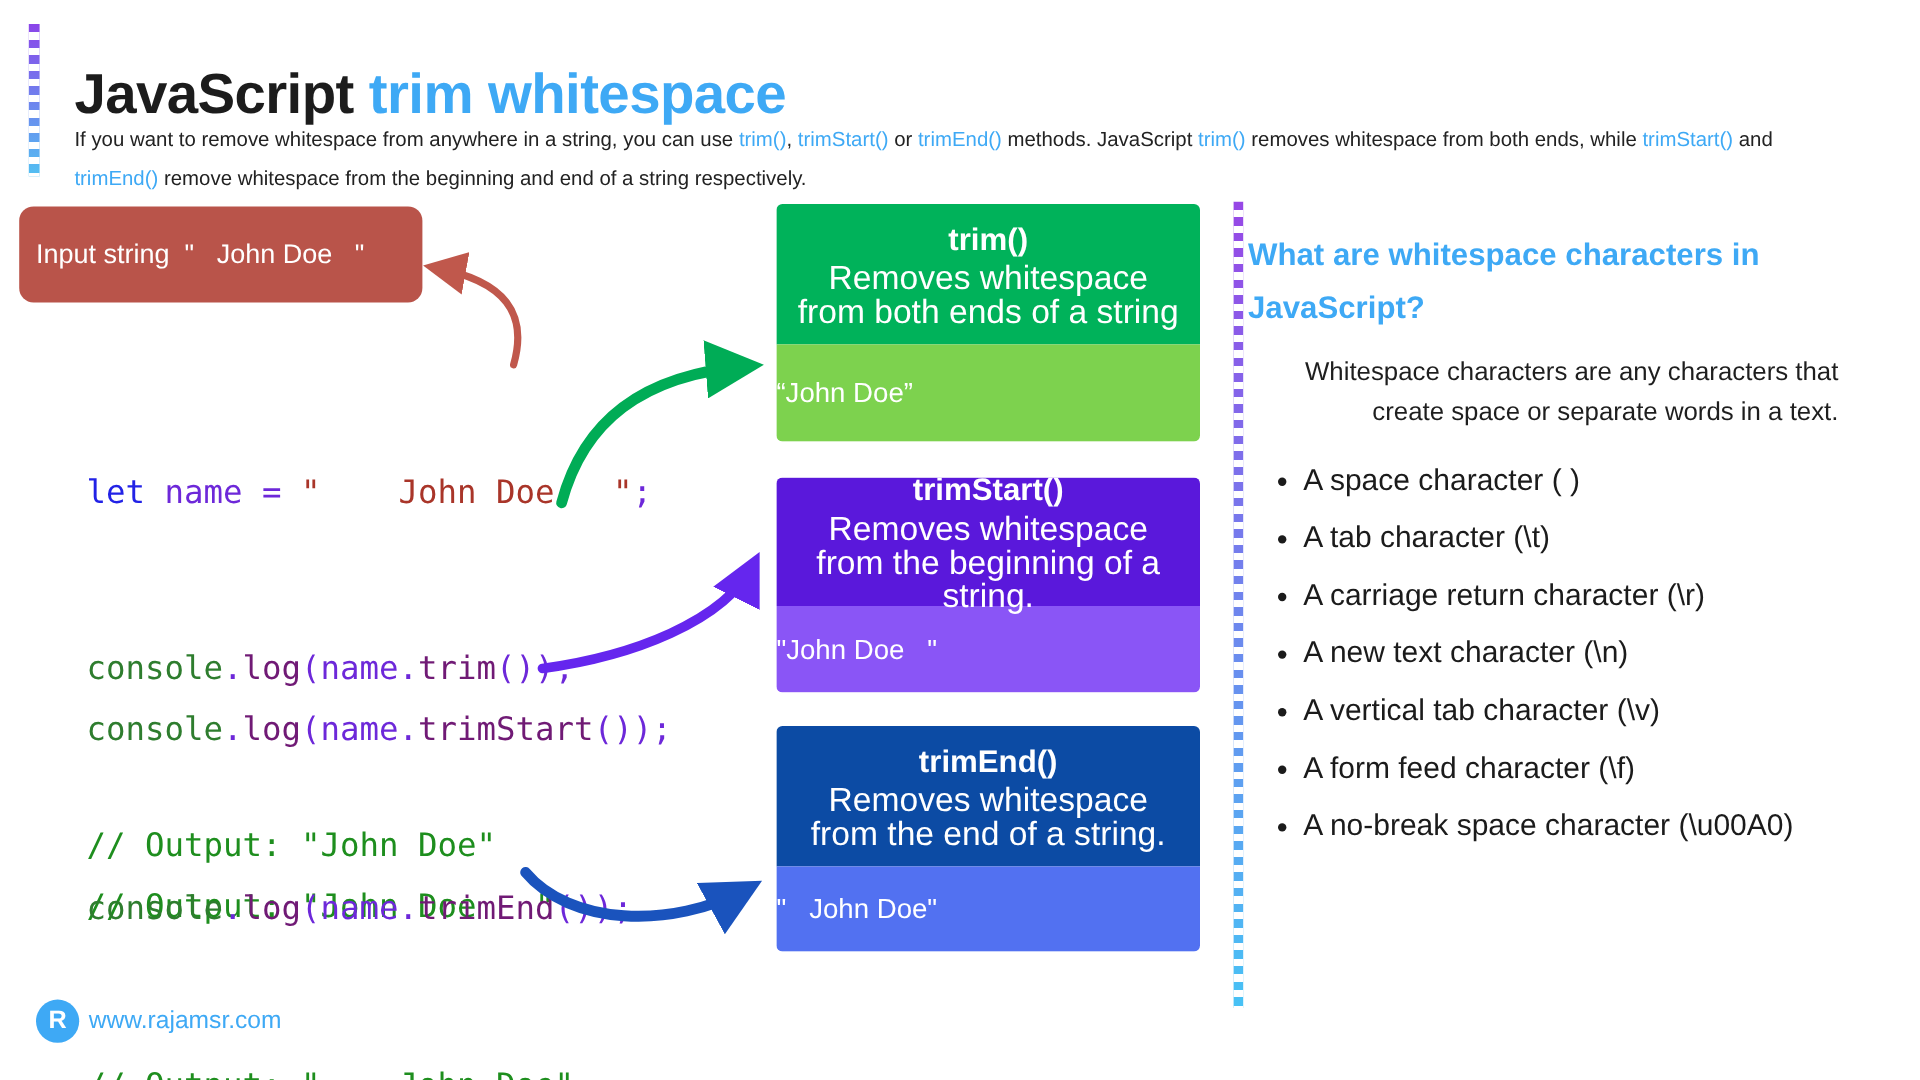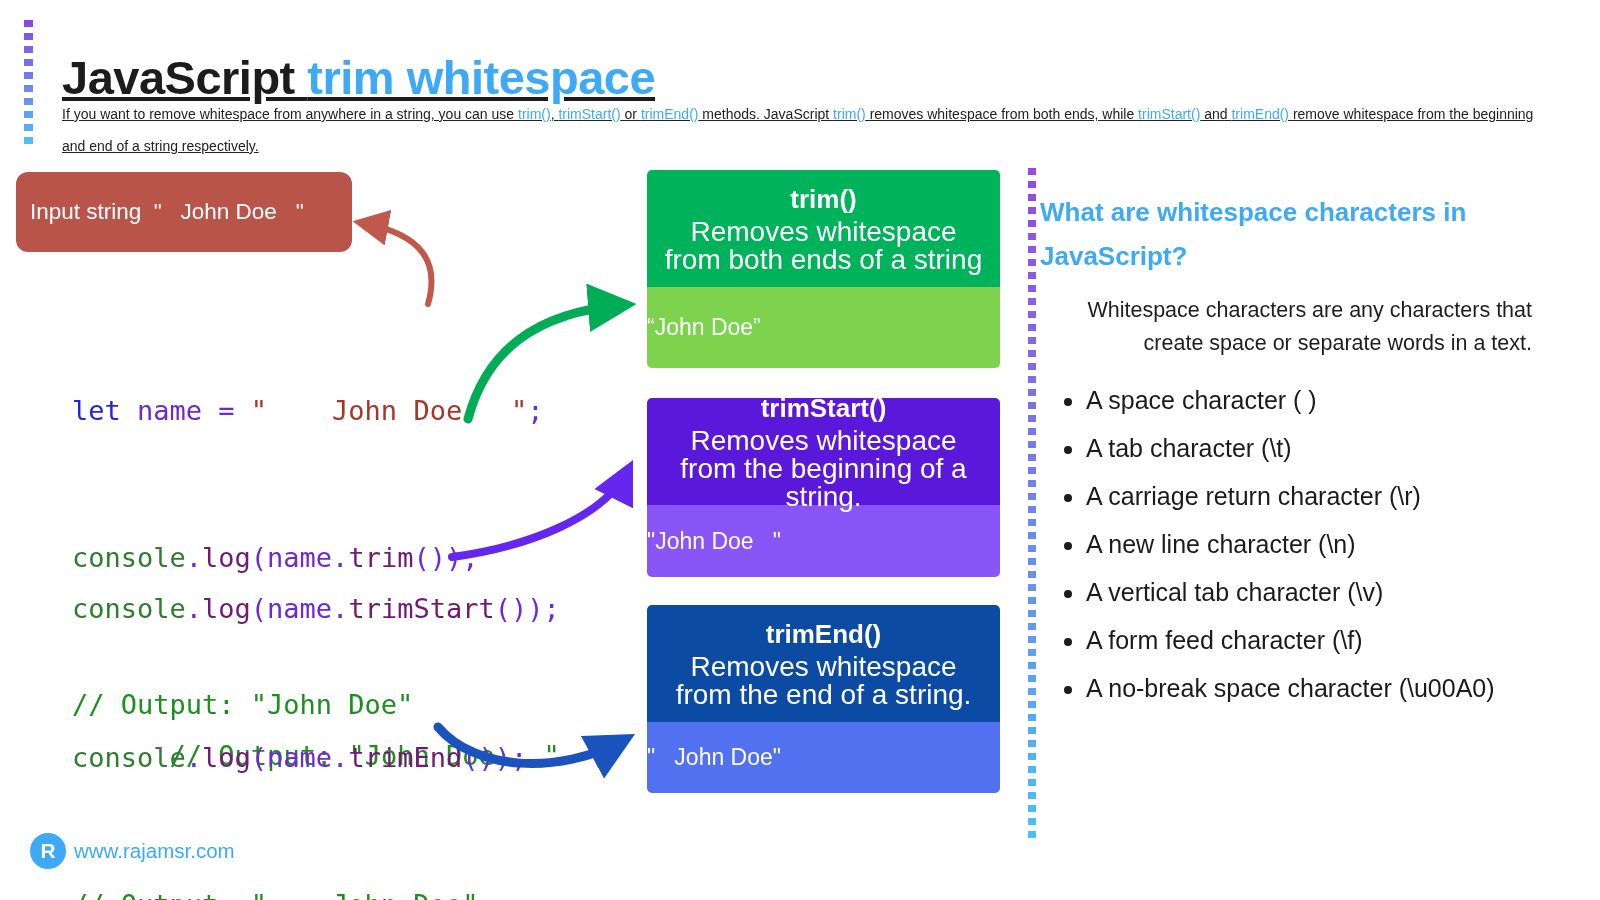--- a/index.html
+++ b/index.html
@@ -10,42 +10,42 @@
   .dotted-v{position:absolute;}
   #left-dotted{left:24px;top:20px;width:9px;height:127px;
     background-image:repeating-linear-gradient(to bottom,transparent 0 7px,#ffffff 7px 13px),
                      linear-gradient(to bottom,#8b45e9,#52c0f2);}
   #separator-dotted{left:1028px;top:168px;width:8px;height:672px;
     background-image:repeating-linear-gradient(to bottom,transparent 0 7px,#ffffff 7px 13px),
                      linear-gradient(to bottom,#9747e6,#47c2f5);}
 
   
   .page-title{position:absolute;left:62px;top:18px;font-size:47px;line-height:58px;
-              letter-spacing:-0.5px;white-space:nowrap;text-decoration:underline;}
-  .intro{position:absolute;left:62px;top:84px;width:1472px;font-size:14px;line-height:32px;color:#222;text-decoration:underline;}
+              letter-spacing:-0.5px;white-space:nowrap;}
+  .intro{position:absolute;left:62px;top:84px;width:1472px;font-size:17px;line-height:32px;color:#222;}
 
   .tok-dark{color:#222;}
   .tok-blue{color:#3EA9F5;}
   .tok-kw{color:#2222E6;}
   .tok-plain{color:#6d28d9;}
   .tok-str{color:#A93529;}
   .tok-fn{color:#701a75;}
   .tok-obj{color:#2E7D2E;}
   .tok-comment{color:#1E8E1E;}
 
   
   .input-box{position:absolute;left:16px;top:172px;width:336px;height:80px;border-radius:12px;
              display:flex;align-items:center;padding-left:14px;box-sizing:border-box;
              color:#ffffff;font-size:22.5px;white-space:pre;}
 
   
   .code{position:absolute;left:72px;font-family:"DejaVu Sans Mono",monospace;
         font-size:27px;line-height:49px;white-space:pre;}
   #code-g1{top:288px;}
-  #code-g2{top:486px;text-align:right;}
+  #code-g2{top:486px;}
   #code-g3{top:635px;}
 
   
   .card{position:absolute;left:647px;width:353px;border-radius:5px;overflow:hidden;
         color:#ffffff;text-align:center;}
   #card-trim{top:170px;}
   #card-trimstart{top:398px;}
   #card-trimend{top:605px;}
   .card-header{display:flex;flex-direction:column;justify-content:center;
                padding:4px 16px;box-sizing:border-box;}
@@ -153,21 +153,21 @@
   </svg>
 
   <div class="dotted-v" id="separator-dotted"></div>
 
   <h2 class="right-heading" style="color: rgb(62, 169, 245);">What are whitespace characters in JavaScript?</h2>
   <p class="right-para">Whitespace characters are any characters that create space or separate words in a text.</p>
   <ul class="bullets">
     <li>A space character ( )</li>
     <li>A tab character (\t)</li>
     <li>A carriage return character (\r)</li>
-    <li>A new line character (\n)</li>
+    <li>A new text character (\n)</li>
     <li>A vertical tab character (\v)</li>
     <li>A form feed character (\f)</li>
     <li>A no-break space character (\u00A0)</li>
   </ul>
 
   <div class="logo" style="background-color: rgb(62, 169, 245);">R</div>
   <a class="footer-url" href="#" style="color: rgb(62, 169, 245);">www.rajamsr.com</a>
 
 </div>
 

